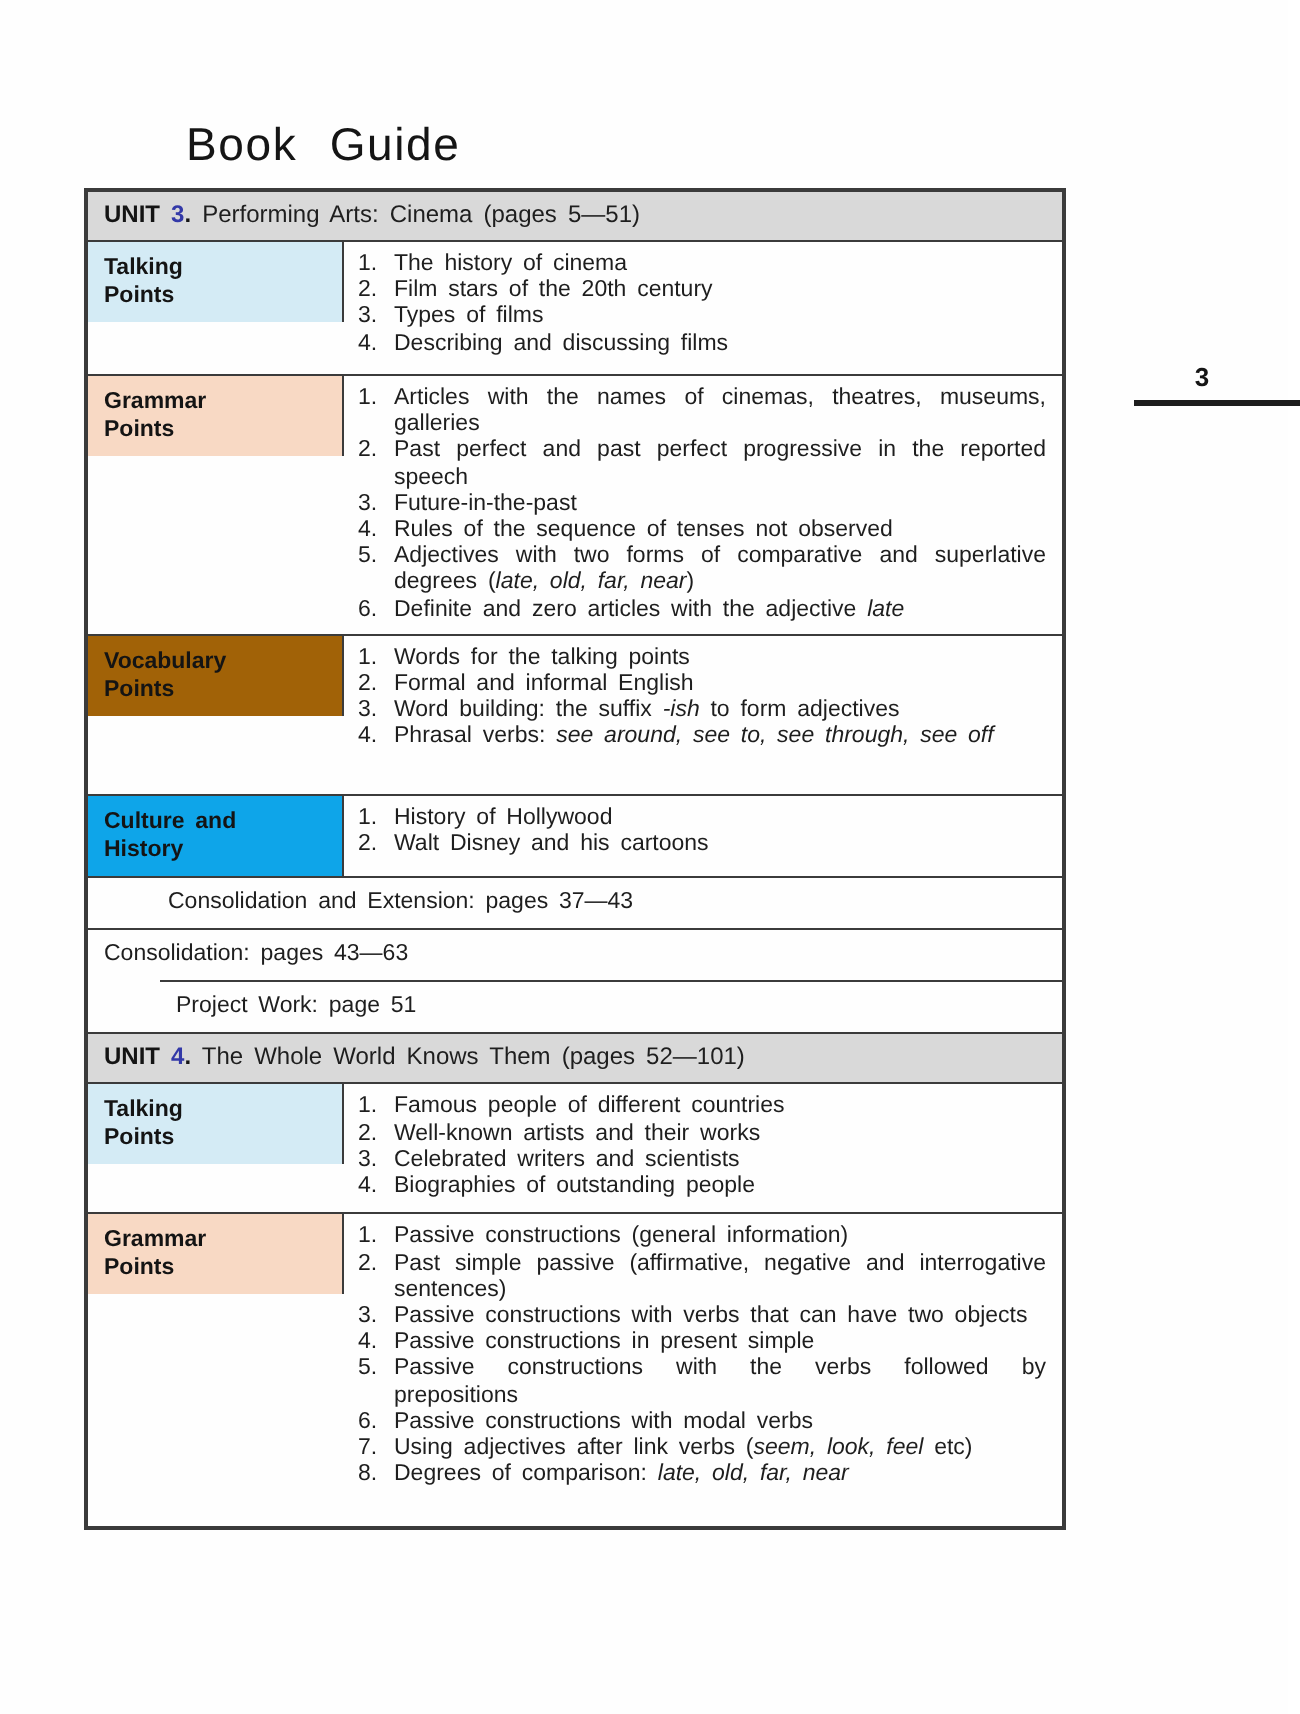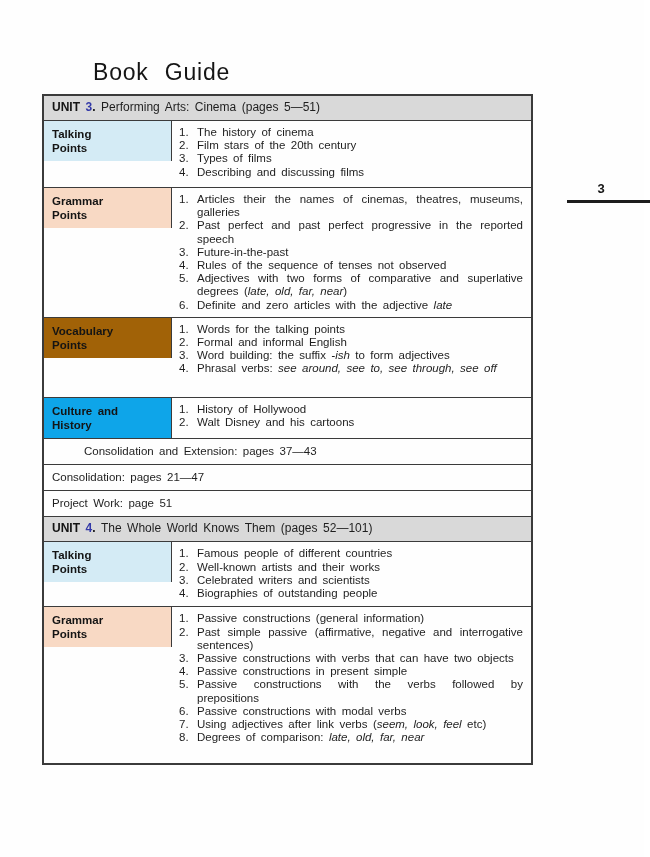--- a/index.html
+++ b/index.html
@@ -83,21 +83,21 @@
             <span class="txt">Describing and discussing films</span>
           </div>
         </div>
       </div>
       <div class="row lrow" style="min-height: 126px;">
         <div class="label-cell" style="background: rgb(248, 217, 196);">Grammar
 Points</div>
         <div class="items-cell">
           <div class="item">
             <span class="num">1.</span>
-            <span class="txt">Articles their the names of cinemas, theatres, museums, galleries</span>
+            <span class="txt">Articles with the names of cinemas, theatres, museums, galleries</span>
           </div>
           <div class="item">
             <span class="num">2.</span>
             <span class="txt">Past perfect and past perfect progressive in the reported speech</span>
           </div>
           <div class="item">
             <span class="num">3.</span>
             <span class="txt">Future-in-the-past</span>
           </div>
           <div class="item">
@@ -144,22 +144,22 @@
             <span class="num">1.</span>
             <span class="txt">History of Hollywood</span>
           </div>
           <div class="item">
             <span class="num">2.</span>
             <span class="txt">Walt Disney and his cartoons</span>
           </div>
         </div>
       </div>
       <div class="row simple-row" style="min-height: 26px; padding-left: 40px;">Consolidation and Extension: pages 37—43</div>
-      <div class="row simple-row" style="min-height: 26px;">Consolidation: pages 21—47</div>
-      <div class="row simple-row" style="min-height: 25px;">Project Work: page 51</div>
+      <div class="row simple-row" style="min-height: 26px;">Consolidation: pages 43—63</div>
+      <div class="row simple-row" style="min-height: 25px; margin-left: 36px;">Project Work: page 51</div>
       <div class="row unit-row" style="min-height: 25px;"><b>UNIT </b><b class="unum">4</b><b>.</b><span> The Whole World Knows Them (pages 52—101)</span></div>
       <div class="row lrow" style="min-height: 65px;">
         <div class="label-cell" style="background: rgb(212, 235, 245);">Talking
 Points</div>
         <div class="items-cell">
           <div class="item">
             <span class="num">1.</span>
             <span class="txt">Famous people of different countries</span>
           </div>
           <div class="item">

